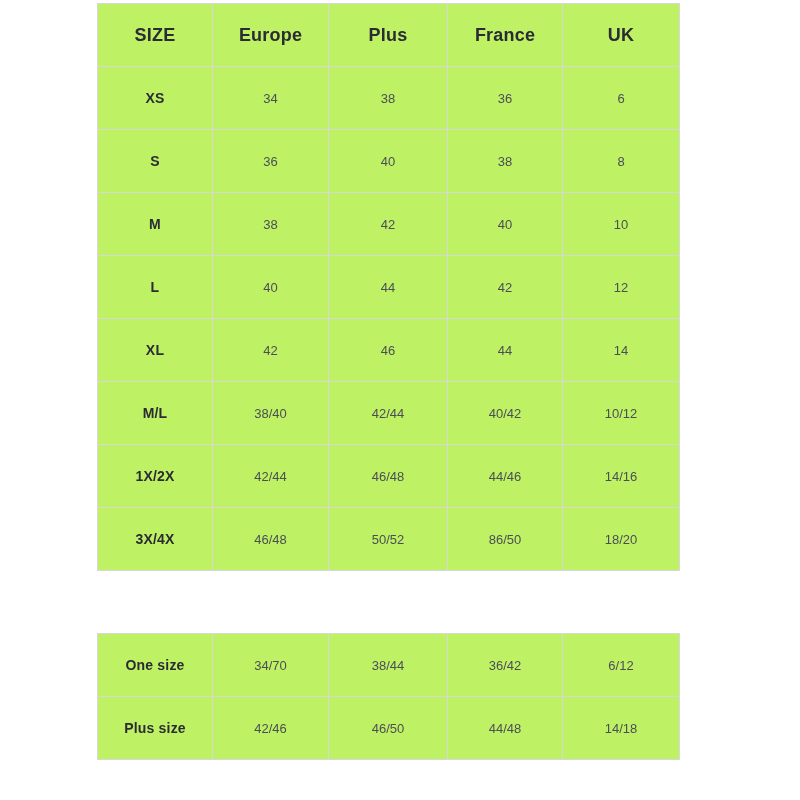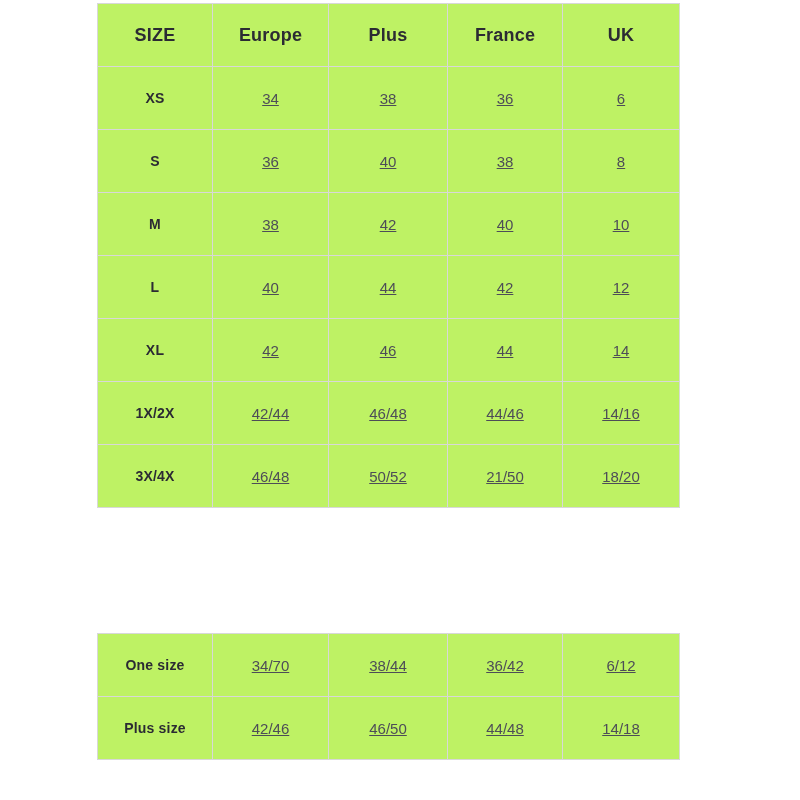--- a/index.html
+++ b/index.html
@@ -46,24 +46,23 @@
     color: #2b2b33;
     letter-spacing: 0.2px;
   }
   td.row-label {
     font-size: 14px;
     font-weight: 700;
     color: #2b2b33;
     letter-spacing: 0.2px;
   }
   td.val {
-    font-size: 15px;
+    font-size: 13px;
     font-weight: 400;
     color: #4d4d57;
-    text-decoration: underline;
   }
 </style>
 </head>
 <body>
 
 <div class="page">
 
   <div class="main-table-wrap">
     <table class="size-chart">
       <colgroup>
@@ -112,31 +111,38 @@
           <td class="val">12</td>
         </tr>
         <tr>
           <td class="row-label">XL</td>
           <td class="val">42</td>
           <td class="val">46</td>
           <td class="val">44</td>
           <td class="val">14</td>
         </tr>
         <tr>
+          <td class="row-label">M/L</td>
+          <td class="val">38/40</td>
+          <td class="val">42/44</td>
+          <td class="val">40/42</td>
+          <td class="val">10/12</td>
+        </tr>
+        <tr>
           <td class="row-label">1X/2X</td>
           <td class="val">42/44</td>
           <td class="val">46/48</td>
           <td class="val">44/46</td>
           <td class="val">14/16</td>
         </tr>
         <tr>
           <td class="row-label">3X/4X</td>
           <td class="val">46/48</td>
           <td class="val">50/52</td>
-          <td class="val">21/50</td>
+          <td class="val">86/50</td>
           <td class="val">18/20</td>
         </tr>
       </tbody>
     </table>
   </div>
 
   <div class="secondary-table-wrap">
     <table class="size-chart">
       <colgroup>
         <col style="width:115px">

